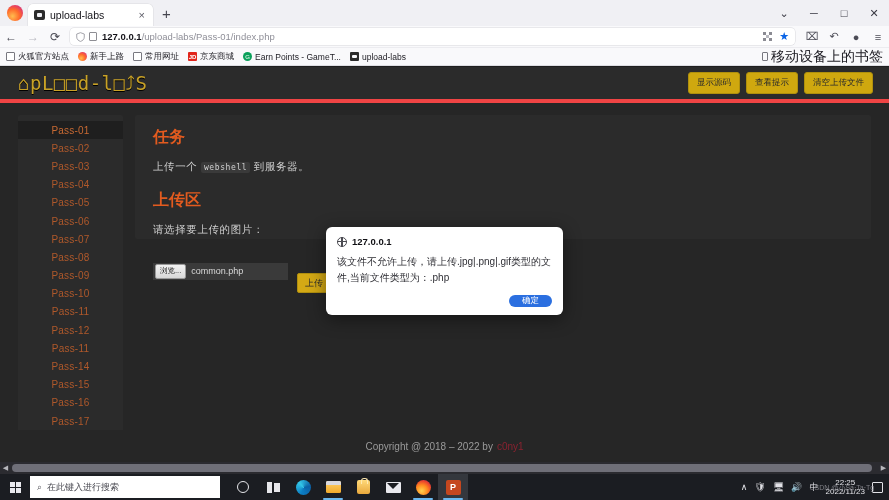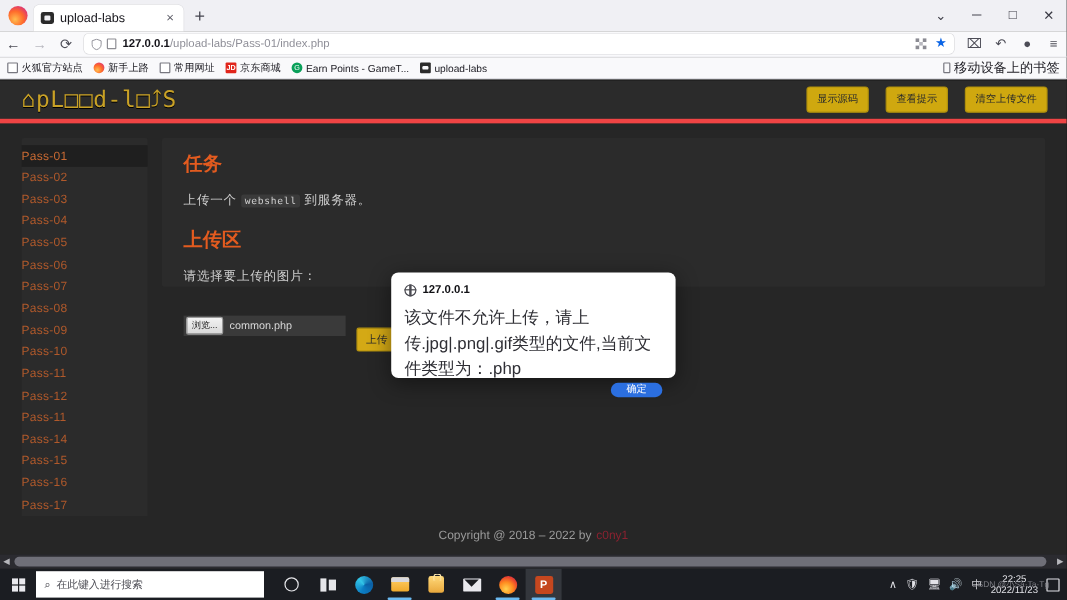--- a/index.html
+++ b/index.html
@@ -101,57 +101,57 @@
     background: radial-gradient(circle at 35% 70%, #ffbd4f 0%, #ff6b2b 45%, #e23b6b 80%); }
   .bm-ico.jd { background: #e1251b; color: #fff; font-size: 6px;
     display: flex; align-items: center; justify-content: center; border-radius: 1px;
     font-weight: bold; }
   .bm-ico.gt { border-radius: 50%; background: #0aa05a; color: #fff; font-size: 6px;
     display: flex; align-items: center; justify-content: center; }
   .bm-ico.ul { background: #2b2b2b; border-radius: 1px; position: relative; }
   .bm-ico.ul::after { content:""; position:absolute; left:2px; top:3px; width:5px; height:3px;
     background:#f9f9fb; border-radius:1px; }
   .bm-right { margin-left: auto; margin-right: 6px; display: flex; align-items: center; gap: 3px;
-    font-size: 11px; color: #1c1b22; }
+    font-size: 14px; color: #1c1b22; }
   .phone-ico { width: 6px; height: 9px; border: 1px solid #787880; border-radius: 1px; }
 
   
   .page {
     position: absolute; left: 0; top: 67px; width: 889px; height: 395px;
     background: #1f1f1f; overflow: hidden;
   }
   .site-header {
     height: 36px; background: #2b2b2b;
     display: flex; align-items: center; padding: 0 16px 0 18px;
     border-bottom: 4px solid #ef4444;
   }
   .logo {
     font-family: "DejaVu Sans Mono", monospace;
     font-size: 19px; color: #c9a227; letter-spacing: 0.5px;
     text-shadow: 0 1px 0 #000;
   }
-  .hdr-btns { margin-left: auto; display: flex; gap: 14px; }
+  .hdr-btns { margin-left: auto; display: flex; gap: 6px; }
   .hdr-btn {
     background: #cfa80f; color: #2b2b2b; font-size: 8.5px;
     padding: 4px 8px; border-radius: 3px; white-space: nowrap;
     border: 1px solid #b0900c;
   }
 
   .body-wrap {
     position: relative; height: 330px;
     background: #262626;
     padding: 12px 18px 0 18px;
     display: flex; gap: 12px;
   }
   .sidebar {
     width: 105px; flex: 0 0 auto; background: #2b2b2b;
     padding: 6px 0; border-radius: 2px;
   }
   .nav-item {
-    display: block; font-size: 10px;
+    display: block; text-align: center; font-size: 10px;
     color: #b0592b; padding: 3.6px 0; letter-spacing: .2px;
   }
   .nav-item.active { background: #1f1f1f; color: #c96a33; }
 
   .content {
     flex: 1 1 auto; background: #2b2b2b; border-radius: 2px;
     padding: 12px 18px; max-height: 124px;
   }
   .sect-title { color: #e35b1f; font-size: 16px; font-weight: bold; margin-bottom: 12px; }
   .sect-title.second { margin-top: 16px; }
@@ -211,21 +211,21 @@
   }
   .globe-ico::before {
     content: ""; position: absolute; left: -0.6px; top: 3.4px;
     width: 9.6px; height: 1.2px; background: #4b4b52;
   }
   .globe-ico::after {
     content: ""; position: absolute; left: 3.4px; top: -0.6px;
     width: 1.2px; height: 9.6px; background: #4b4b52;
   }
   .modal-host { font-size: 9.5px; font-weight: bold; color: #101014; }
-  .modal-msg { font-size: 14px; color: #2f2f35; line-height: 1.55; }
+  .modal-msg { font-size: 10px; color: #2f2f35; line-height: 1.55; }
   .modal-actions { margin-top: auto; display: flex; justify-content: flex-end; }
   .ok-btn {
     background: #2b6fe0; color: #fff; font-size: 8.5px;
     padding: 0 13px; border-radius: 10px; margin-left: 16px;
   }
 
   
   .taskbar {
     position: absolute; left: 0; top: 474px; width: 889px; height: 26px;
     background: #1b1d22; display: flex; align-items: center;

